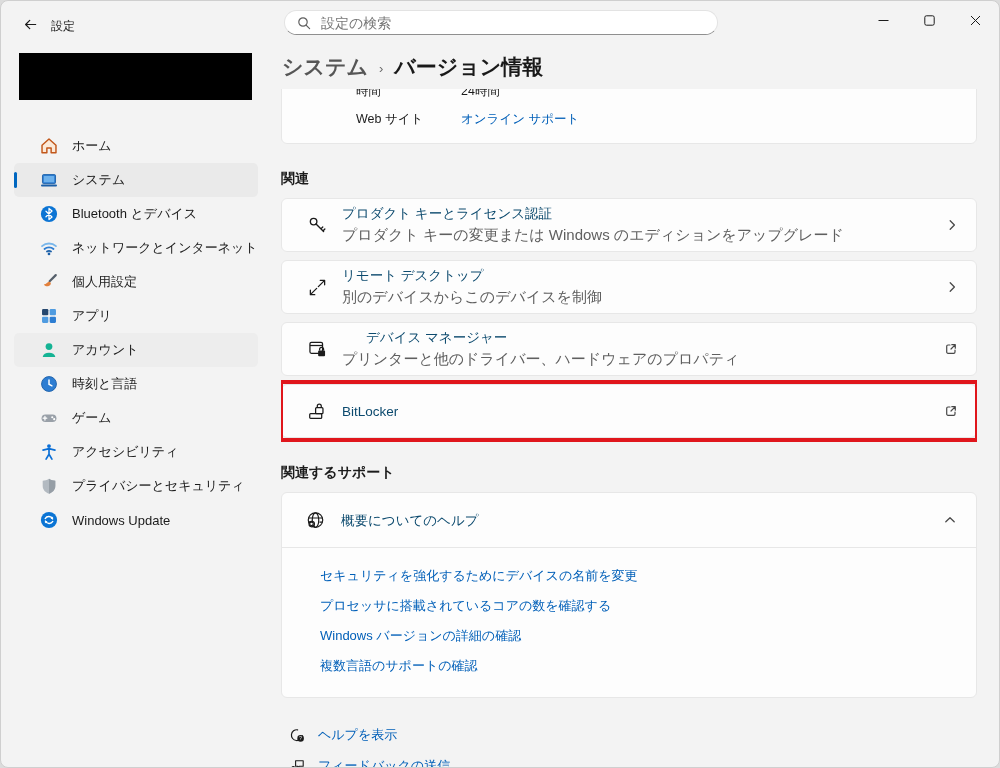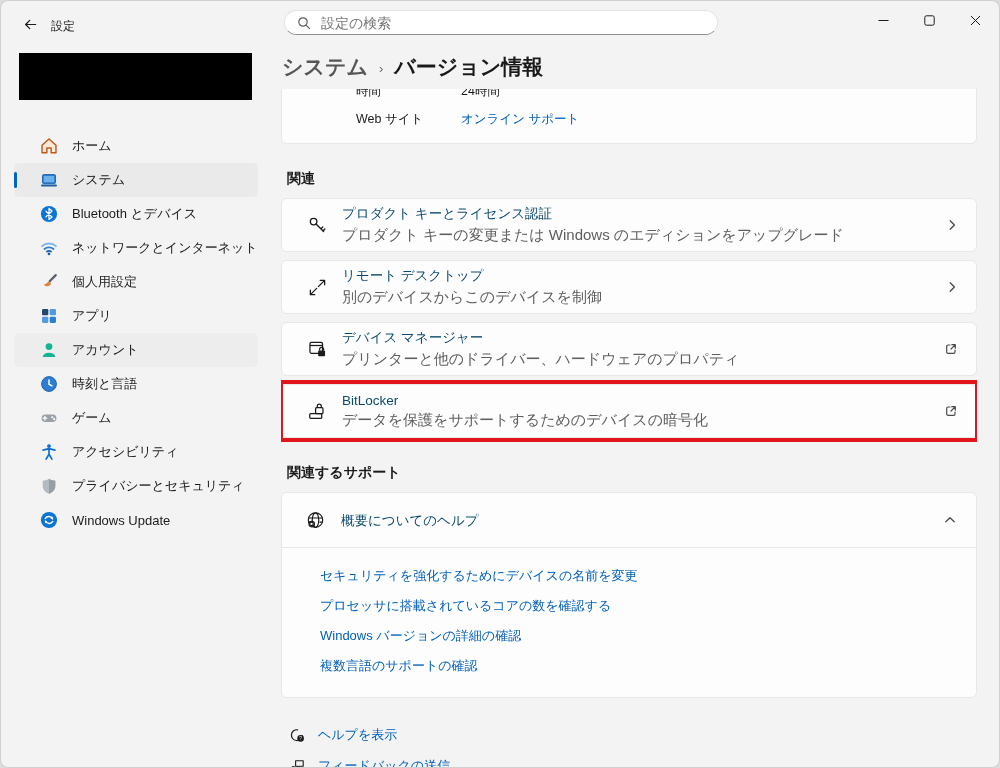--- a/index.html
+++ b/index.html
@@ -35,21 +35,21 @@
   .scroll-area{position:absolute;top:40px;left:10px;width:696px;bottom:0;overflow:hidden;}
 
   .card{background:#fdfdfd;border:1px solid #e7e7e7;border-radius:6px;box-sizing:border-box;}
 
   .spec-card{margin-top:-19px;padding:6px 0 10px;}
   .spec-row{display:flex;height:28px;align-items:center;padding-left:30px;font-size:12.5px;}
   .spec-label{width:105px;color:#1b1b1b;margin-left:44px;}
   .spec-value{color:#1b1b1b;}
   .link-text{color:#005fb8;cursor:pointer;}
 
-  .section-title{margin:26px 0 10px 6px;font-size:14px;font-weight:700;color:#1b1b1b;}
+  .section-title{margin:26px 0 10px 0;font-size:14px;font-weight:700;color:#1b1b1b;}
 
   .setting-card{display:flex;align-items:center;height:54px;padding:0 18px 0 24px;margin-bottom:8px;cursor:pointer;}
   .card-icon{width:22px;height:22px;flex:none;color:#1b1b1b;display:flex;align-items:center;justify-content:center;}
   .card-icon svg{width:21px;height:21px;}
   .card-text{margin-left:14px;flex:1;min-width:0;}
   .card-title{font-size:13.5px;color:#0c4a6e;}
   .card-sub{font-size:15px;color:#5f5f5f;margin-top:3px;}
   .trailing-icon{flex:none;color:#494949;display:flex;align-items:center;justify-content:center;}
 
   .annotated-wrap{position:relative;margin-bottom:8px;}
@@ -305,21 +305,21 @@
       <div class="card setting-card">
         <span class="card-icon">
           <svg viewBox="0 0 20 20" fill="none" stroke="#1b1b1b" stroke-width="1.2">
               <rect x="2.8" y="3.2" width="12" height="10.4" rx="1.4"></rect>
               <path d="M2.8 6.2 H14.8"></path>
               <rect x="10.6" y="11" width="6.6" height="5.4" rx="0.9" fill="#1b1b1b" stroke="none"></rect>
               <path d="M12 11 V9.9 a1.9 1.9 0 0 1 3.8 0 V11"></path>
             </svg>
         </span>
         <span class="card-text">
-          <span class="card-title" style="display:block;">デバイス マネージャー</span>
+          <span class="card-title" style="display:block;margin-left:24px;">デバイス マネージャー</span>
           <span class="card-sub" style="display:block;">プリンターと他のドライバー、ハードウェアのプロパティ</span>
         </span>
         <span class="trailing-icon">
           <svg width="14" height="14" viewBox="0 0 14 14" fill="none" stroke="#494949" stroke-width="1.2" stroke-linecap="round" stroke-linejoin="round">
               <path d="M6 3 H4 A1.3 1.3 0 0 0 2.7 4.3 V10 A1.3 1.3 0 0 0 4 11.3 H9.7 A1.3 1.3 0 0 0 11 10 V8"></path>
               <path d="M7.8 2.7 H11.3 V6.2 M11.1 2.9 L7 7"></path>
             </svg>
         </span>
       </div>
 
@@ -328,21 +328,20 @@
         <div class="card setting-card">
           <span class="card-icon">
             <svg viewBox="0 0 20 20" fill="none" stroke="#1b1b1b" stroke-width="1.2">
                 <rect x="2.6" y="12" width="11.4" height="4.6" rx="0.9"></rect>
                 <rect x="8.2" y="6.4" width="7" height="5.6" rx="0.9"></rect>
                 <path d="M9.8 6.4 V4.9 a1.9 1.9 0 0 1 3.8 0 V6.4"></path>
               </svg>
           </span>
           <span class="card-text">
             <span class="card-title" style="display:block;">BitLocker</span>
-            <span class="card-sub" style="display:block;">データを保護をサポートするためのデバイスの暗号化</span>
           </span>
           <span class="trailing-icon">
             <svg width="14" height="14" viewBox="0 0 14 14" fill="none" stroke="#494949" stroke-width="1.2" stroke-linecap="round" stroke-linejoin="round">
                 <path d="M6 3 H4 A1.3 1.3 0 0 0 2.7 4.3 V10 A1.3 1.3 0 0 0 4 11.3 H9.7 A1.3 1.3 0 0 0 11 10 V8"></path>
                 <path d="M7.8 2.7 H11.3 V6.2 M11.1 2.9 L7 7"></path>
               </svg>
           </span>
         </div>
       </div>
 

